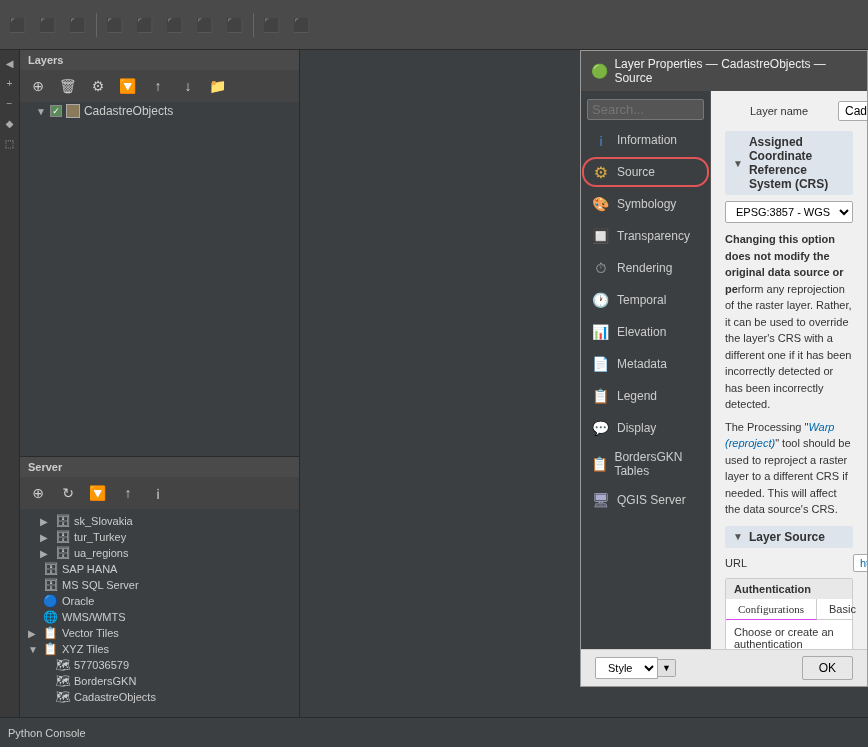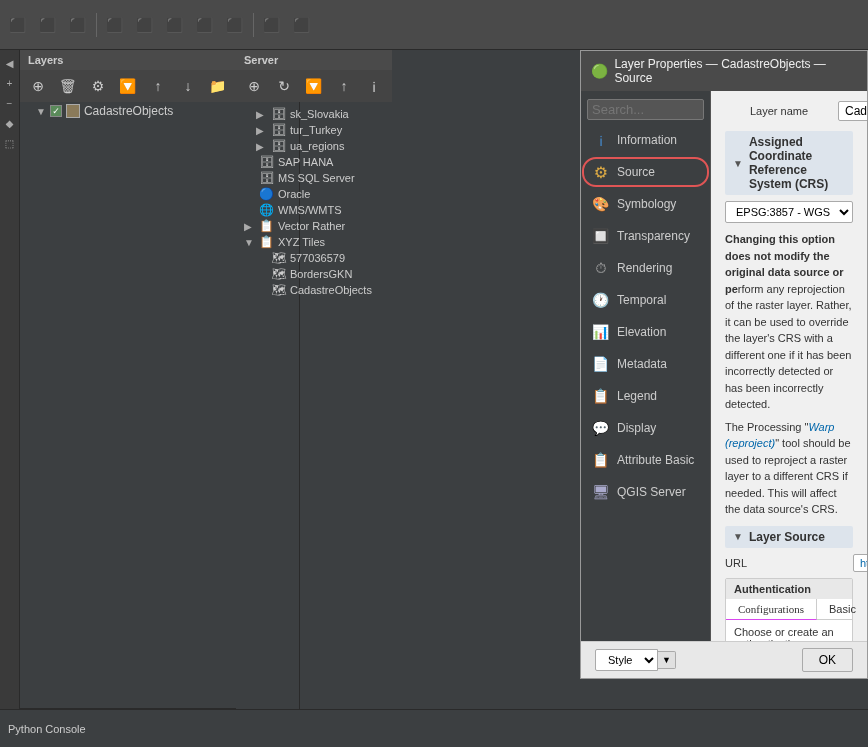--- a/index.html
+++ b/index.html
@@ -9,21 +9,21 @@
 
     
     .top-toolbar { height: 50px; background: #4a4a4a; border-bottom: 1px solid #2a2a2a; display: flex; align-items: center; padding: 0 4px; gap: 2px; }
     .toolbar-btn { width: 28px; height: 28px; background: transparent; border: 1px solid transparent; border-radius: 2px; display: flex; align-items: center; justify-content: center; cursor: pointer; color: #ccc; font-size: 14px; }
     .toolbar-separator { width: 1px; height: 24px; background: #666; margin: 0 2px; }
 
     
     .main-content { display: flex; flex: 1; overflow: hidden; }
 
     
-    .left-panel { width: 280px; display: flex; flex-direction: row; background: #3c3f41; border-right: 1px solid #2a2a2a; }
+    .left-panel { width: 280px; display: flex; flex-direction: column; background: #3c3f41; border-right: 1px solid #2a2a2a; }
 
     
     .layers-panel { flex: 1; display: flex; flex-direction: column; border-bottom: 1px solid #2a2a2a; }
     .panel-header { background: #4a4a4a; padding: 4px 8px; font-size: 11px; color: #ccc; font-weight: bold; display: flex; align-items: center; gap: 4px; }
     .layers-toolbar { display: flex; align-items: center; padding: 2px 4px; background: #444; gap: 2px; }
     .layer-item { display: flex; align-items: center; gap: 4px; padding: 2px 8px 2px 16px; color: #ccc; cursor: pointer; }
     .layer-item .checkbox { width: 12px; height: 12px; border: 1px solid #888; background: #5a8a5a; display: flex; align-items: center; justify-content: center; font-size: 9px; color: white; }
     .layer-icon { width: 16px; height: 16px; background: #8a5a5a; border: 1px solid #aaa; display: inline-block; }
 
     
@@ -96,21 +96,21 @@
     
     .dialog-footer { display: flex; align-items: center; justify-content: space-between; padding: 6px 14px; background: #e8e8e8; border-top: 1px solid #ccc; }
     .style-combo-wrap { display: flex; align-items: center; gap: 0; }
     .style-combo { border: 1px solid #aaa; background: white; padding: 3px 8px; font-size: 11px; border-radius: 2px 0 0 2px; }
     .style-arrow { border: 1px solid #aaa; border-left: none; background: #e0e0e0; padding: 3px 4px; font-size: 9px; cursor: pointer; border-radius: 0 2px 2px 0; }
     .footer-buttons { display: flex; gap: 6px; }
     .btn { padding: 4px 16px; font-size: 12px; border-radius: 2px; cursor: pointer; border: 1px solid #aaa; background: #e8e8e8; }
     .btn.ok { background: #e8e8e8; }
 
     
-    .python-bar { height: 38px; background: #3c3f41; border-top: 1px solid #2a2a2a; display: flex; align-items: center; padding: 0 8px; }
+    .python-bar { height: 30px; background: #3c3f41; border-top: 1px solid #2a2a2a; display: flex; align-items: center; padding: 0 8px; }
     .python-bar-text { color: #ccc; font-size: 11px; }
 
     
     .left-strip { width: 20px; background: #3a3a3a; display: flex; flex-direction: column; align-items: center; padding: 4px 0; gap: 2px; border-right: 1px solid #2a2a2a; }
     .strip-btn { width: 18px; height: 18px; background: transparent; border: none; color: #aaa; font-size: 10px; cursor: pointer; display: flex; align-items: center; justify-content: center; }
 
     .relative-wrap { position: relative; flex: 1; }
   </style>
 </head>
 <body>
@@ -208,21 +208,21 @@
             <span>Oracle</span>
           </div>
           <div class="tree-item">
             <span class="expand-arrow"> </span>
             <span class="tree-item-icon">🌐</span>
             <span>WMS/WMTS</span>
           </div>
           <div class="tree-item">
             <span class="expand-arrow">▶</span>
             <span class="tree-item-icon">📋</span>
-            <span>Vector Rather</span>
+            <span>Vector Tiles</span>
           </div>
           <div class="tree-item">
             <span class="expand-arrow">▼</span>
             <span class="tree-item-icon">📋</span>
             <span>XYZ Tiles</span>
           </div>
           <div class="tree-item indent1">
             <span class="expand-arrow"> </span>
             <span class="tree-item-icon">🗺</span>
             <span>577036579</span>
@@ -288,21 +288,21 @@
             <div class="nav-item">
               <span class="nav-icon legend">📋</span>
               <span>Legend</span>
             </div>
             <div class="nav-item">
               <span class="nav-icon display">💬</span>
               <span>Display</span>
             </div>
             <div class="nav-item">
               <span class="nav-icon attribute">📋</span>
-              <span>Attribute Basic</span>
+              <span>BordersGKN Tables</span>
             </div>
             <div class="nav-item">
               <span class="nav-icon qgis">🖥</span>
               <span>QGIS Server</span>
             </div>
           </div>
 
           <div class="dialog-content">
             
             <div class="field-row">

